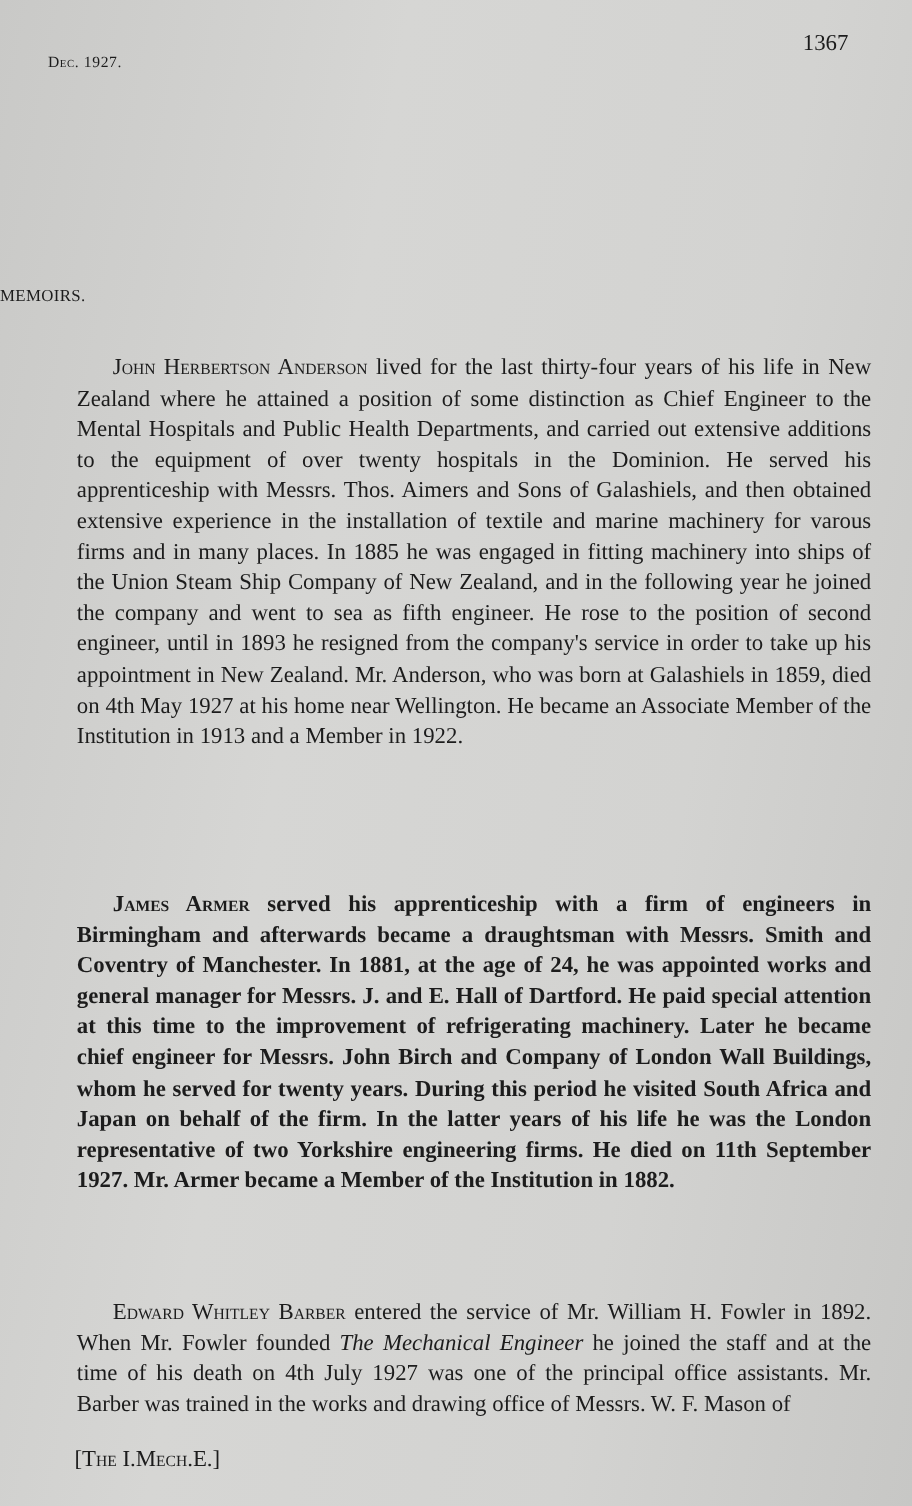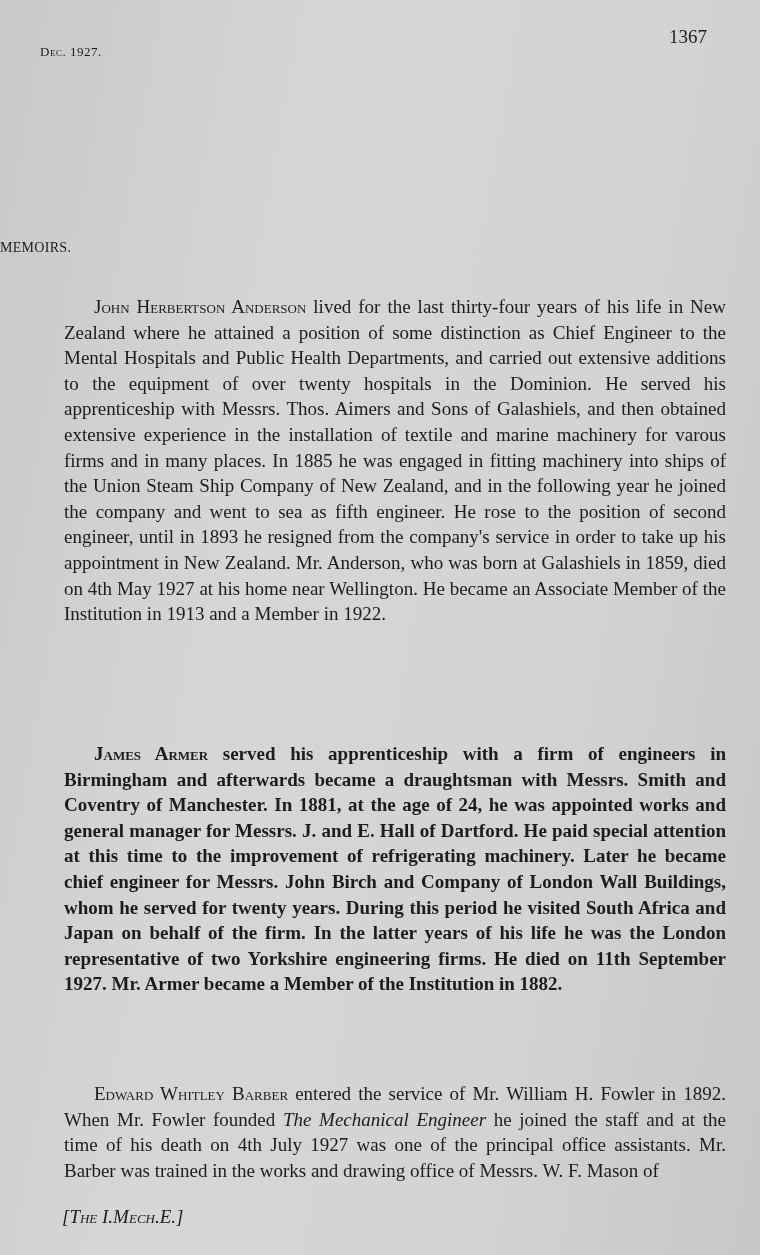--- a/index.html
+++ b/index.html
@@ -30,21 +30,21 @@
       margin: 8px;
     }
     .memoir .name { font-variant: small-caps; }
     .memoir .indent { display: inline-block; width: 30px; }
     .memoir i { }
     #m1 { top: 286px; }
     #m2 { top: 733px; font-weight: bold; }
     #m3 { top: 1073px; }
     .footer-mark {
       position: absolute; left: 62px; top: 1206px;
-      font-size: 19px; font-variant: small-caps; font-style: italic;
+      font-size: 19px; font-variant: small-caps;
     }
   </style>
 </head>
 <body>
 
 <div>
   <div class="header-date">
     <span class="sc">Dec. 1927.</span>
   </div>
   <div class="page-number">1367</div>

